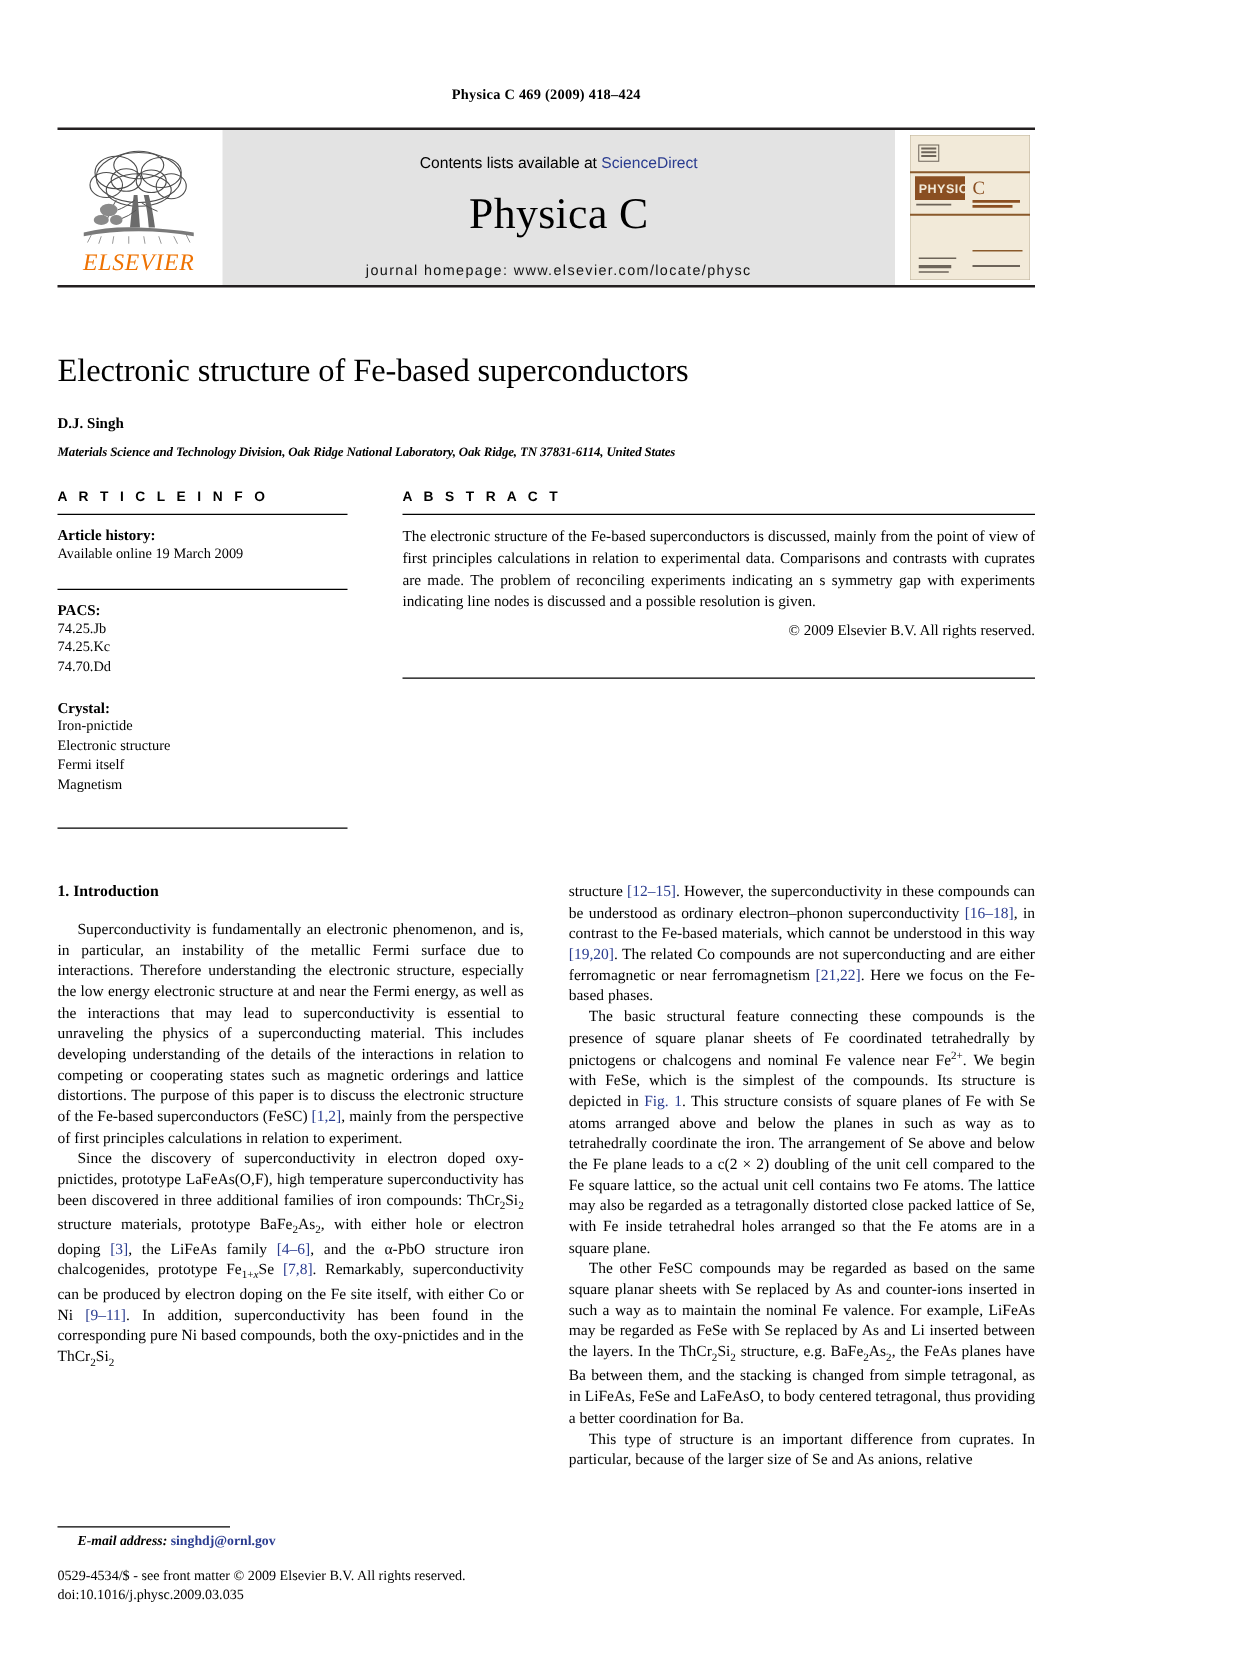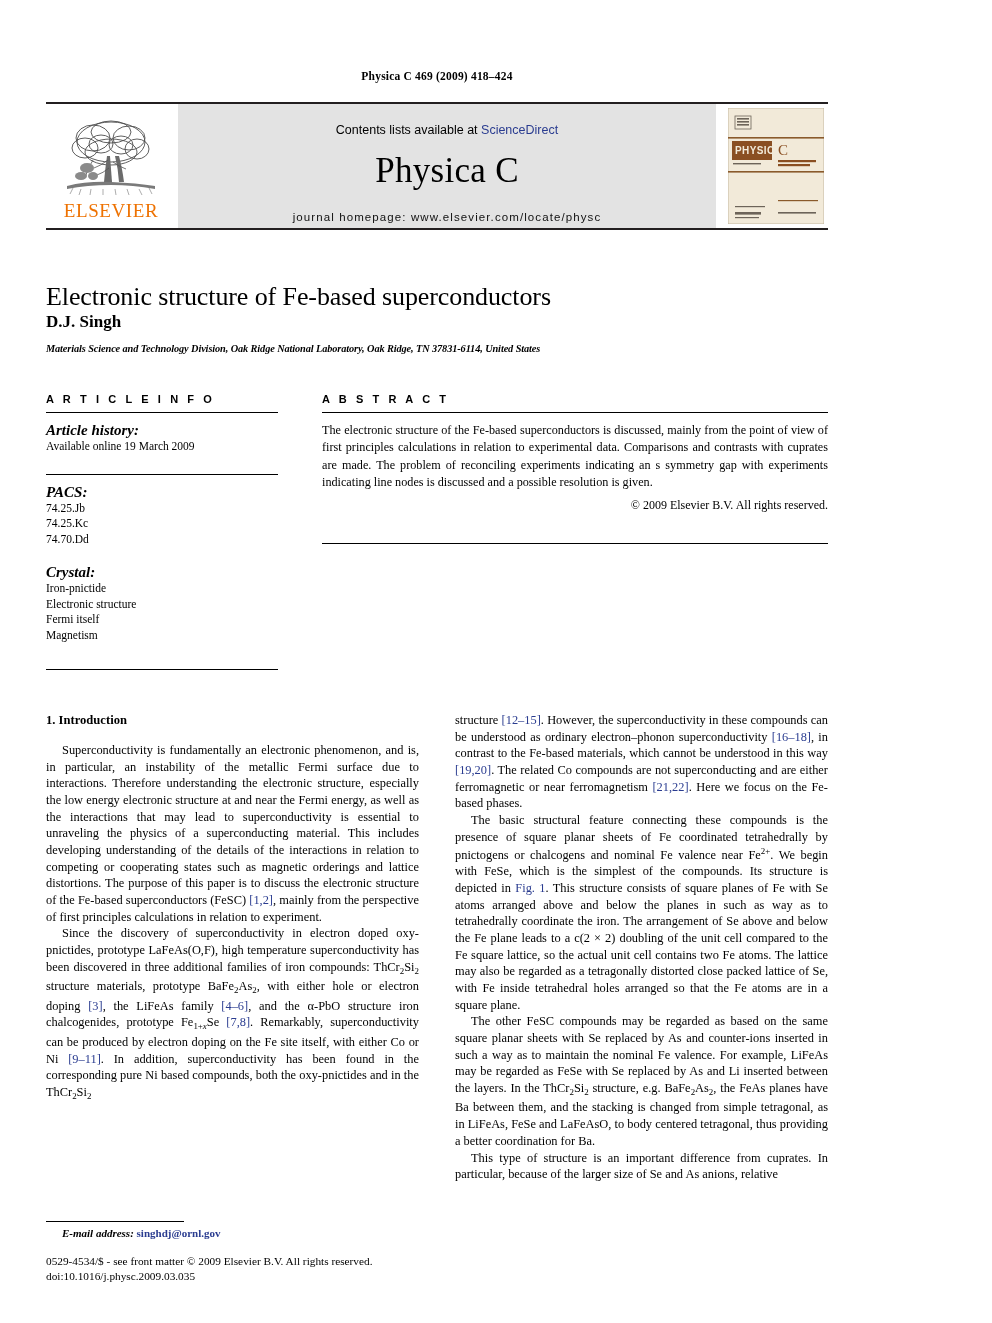--- a/index.html
+++ b/index.html
@@ -44,20 +44,21 @@
   }
   .mast-logo {
     width: 130px;
     flex: 0 0 130px;
     display: flex;
     flex-direction: column;
     align-items: center;
     justify-content: center;
     padding-top: 4px;
     box-sizing: border-box;
+    font-style: italic;
   }
   .tree-svg { display: block; }
   .elsevier-word {
     font-family: "Liberation Serif", serif;
     color: #ee7202;
     font-size: 19px;
     letter-spacing: 0.6px;
     line-height: 1;
     margin-top: 1px;
   }
@@ -104,53 +105,53 @@
 
   
   .title-block { margin-top: 52px; }
   .article-title {
     font-size: 26px;
     font-weight: normal;
     margin: 0;
     letter-spacing: -0.1px;
   }
   .authors {
-    font-size: 17px;
-    font-weight: bold;
+    font-size: 12px;
+    font-weight: bold;
+    margin-top: 19px;
   }
   .affiliation {
     font-size: 10.3px;
     font-style: italic;
     font-weight: bold;
     margin-top: 11px;
     letter-spacing: -0.1px;
   }
 
   
   .info-abstract {
-    margin-top: 39px;
+    margin-top: 24px;
     display: flex;
     gap: 44px;
   }
   .col-info { flex: 0 0 232px; width: 232px; }
   .col-abstract { flex: 1 1 auto; }
   .sec-head {
     font-family: "Liberation Sans", sans-serif;
     font-size: 11px;
     font-weight: bold;
     letter-spacing: 3.1px;
   }
   .rule {
     border-top: 1.1px solid #000;
     margin-top: 7px;
     margin-bottom: 9px;
   }
   .info-label {
-    font-size: 15px;
-    font-style: italic;
+    font-size: 12px;
     font-weight: bold;
   }
   .info-text {
     font-size: 11.5px;
     line-height: 1.35;
   }
   .info-group { margin-bottom: 17px; }
   .info-rule2 {
     border-top: 1.1px solid #000;
     margin: 19px 0 9px 0;

